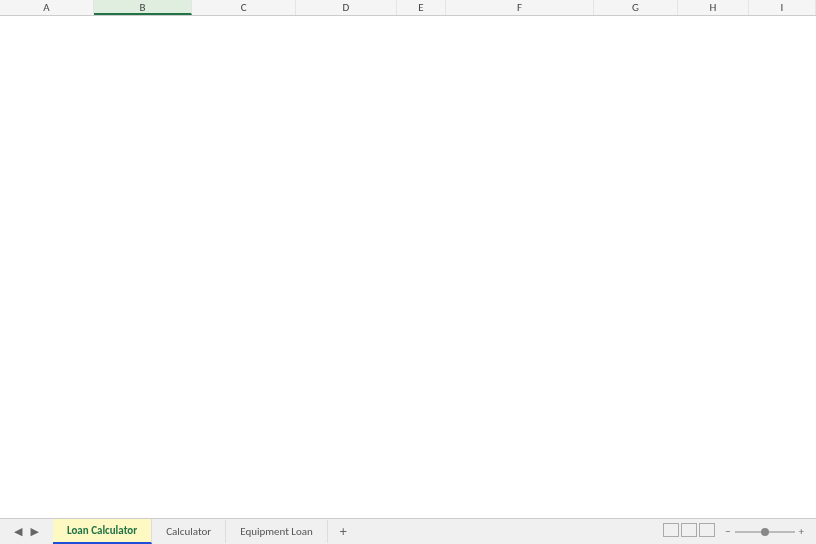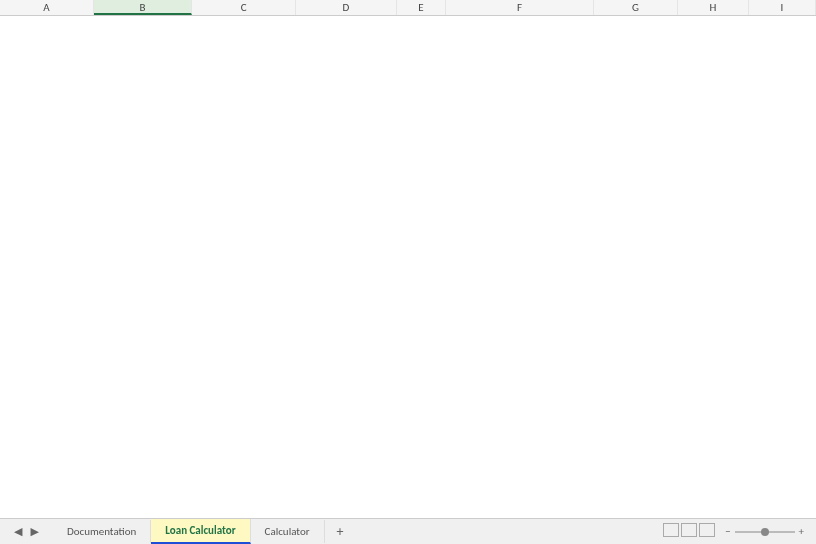--- a/index.html
+++ b/index.html
@@ -77,23 +77,23 @@
     
     
   </div>
 </div>
 
 <div class="tabbar">
   <div class="nav-arrows">
     <span>◀</span>
     <span>▶</span>
   </div>
-  <div class="tab">Documentation</div>
   <div class="tab active">Loan Calculator</div>
   <div class="tab">Calculator</div>
+  <div class="tab">Equipment Loan</div>
   <div class="addtab">+</div>
   <div class="right-tools">
     <div class="view-btns"><span></span><span></span><span></span></div>
     <div class="zoom">
       <span>−</span>
       <div class="zoom-line">
           <div class="zoom-knob"></div>
         </div>
       <span>+</span>
     </div>

